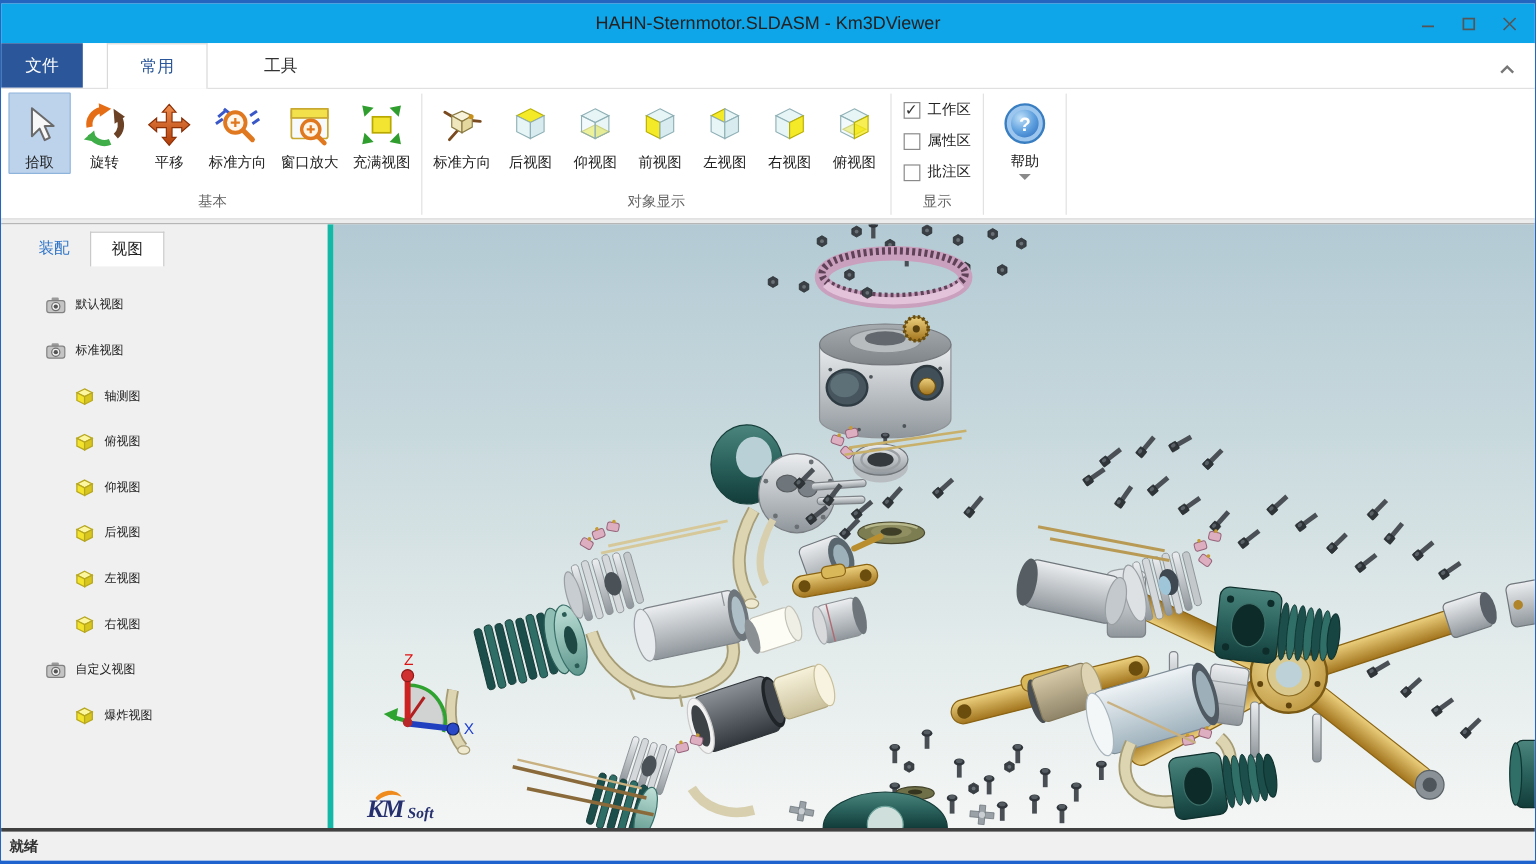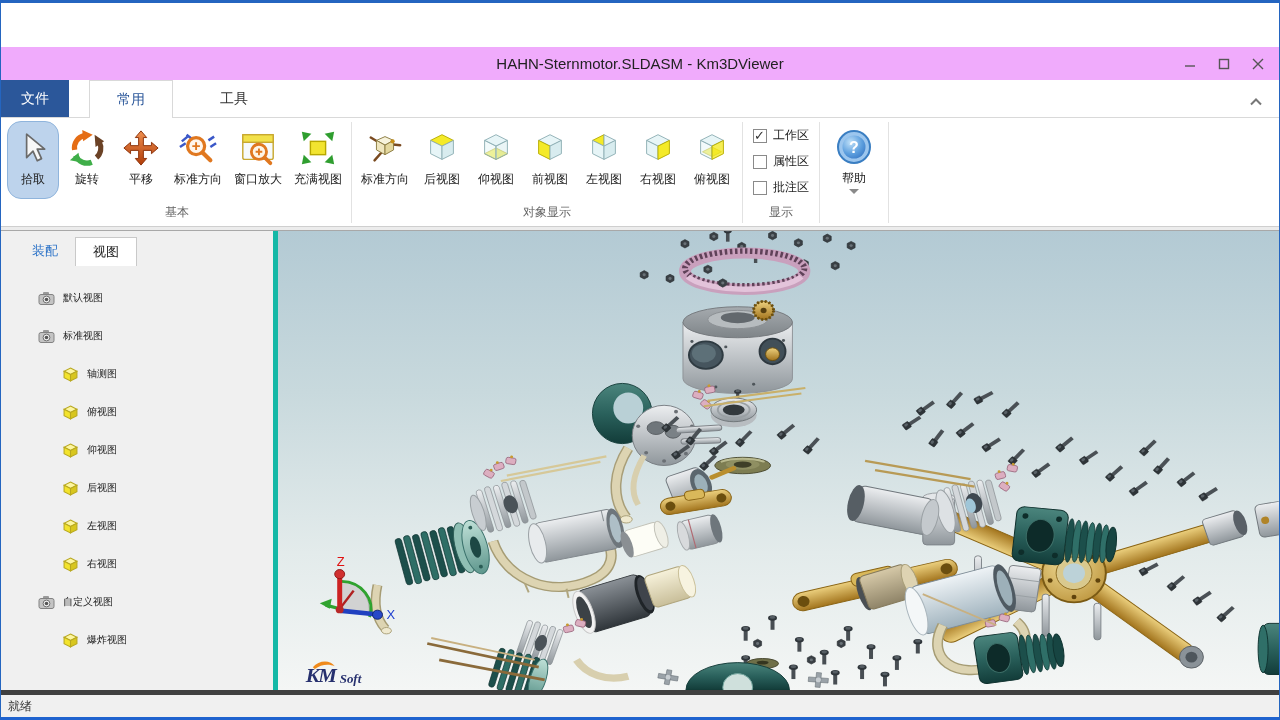--- a/index.html
+++ b/index.html
@@ -1,40 +1,40 @@
 <!DOCTYPE html>
 <html><head>
 <meta charset="utf-8">
 <style>
   html,body{margin:0;padding:0;width:1280px;height:720px;overflow:hidden;
     font-family:"Liberation Sans","DejaVu Sans",sans-serif;background:#fff;}
   .window{position:absolute;inset:0;display:flex;flex-direction:column;
     border-top:3px solid #2465c0;border-bottom:3px solid #1f63cf;
     border-left:1px solid #2465c0;border-right:1px solid #2465c0;background:#fff;box-sizing:border-box;}
   
-  .titlebar{height:33px;position:relative;display:flex;align-items:center;justify-content:center;background:#f0abfc;flex:0 0 auto;margin-top:44px;}
+  .titlebar{height:33px;position:relative;display:flex;align-items:center;justify-content:center;background:#0ea5e9;flex:0 0 auto;}
   .title{font-size:15px;color:#222;}
   .wincontrols{position:absolute;right:4px;top:0;height:100%;display:flex;align-items:center;}
   .wbtn{width:34px;height:26px;display:flex;align-items:center;justify-content:center;color:#555;}
   .wbtn svg{display:block}
   
   .tabrow{height:37px;display:flex;align-items:stretch;position:relative;background:#fff;flex:0 0 auto;gap:20px;}
   .tab-file{width:68px;background:#2b579a;color:#fff;display:flex;align-items:center;justify-content:center;font-size:14px;}
   .tab{padding:0 27px;display:flex;align-items:center;font-size:14px;color:#333;position:relative;}
   .tab.active{color:#2b579a;background:#fff;border:1px solid #d9d9d9;border-bottom:none;z-index:2;margin-bottom:-1px;}
   .collapse{position:absolute;right:12px;bottom:6px;width:22px;height:18px;display:flex;align-items:center;justify-content:center;}
   
   .ribbon{height:110px;display:flex;background:#fff;border-top:1px solid #d9d9d9;border-bottom:1px solid #cfcfcf;
     padding:1px 2px 0 2px;flex:0 0 auto;box-sizing:border-box;}
   .rgroup{display:flex;flex-direction:column;}
   .rbtns{flex:1;display:flex;align-items:flex-start;padding:2px 3px 0 3px;}
   .rglabel{text-align:center;font-size:12px;color:#666;padding:2px 4px 5px 4px;white-space:nowrap;}
   .rsep{width:1px;background:#e2e2e2;margin:3px 0;}
-  .rbtn{display:flex;flex-direction:column;align-items:center;padding:4px 4px 12px 4px;margin:0 1px;
-    border:1px solid transparent;border-radius:14px;min-width:42px;}
+  .rbtn{display:flex;flex-direction:column;align-items:center;padding:4px 4px 2px 4px;margin:0 1px;
+    border:1px solid transparent;border-radius:1px;min-width:42px;}
   .rbtn.selected{background:#bdd3ec;border-color:#8fb4dc;}
   .ricon{width:42px;height:44px;display:flex;align-items:center;justify-content:center;}
   .rlbl{font-size:12px;color:#222;white-space:nowrap;margin-top:3px;line-height:1.1;}
   .chkcol{display:flex;flex-direction:column;gap:9px;padding:8px 10px 0 10px;flex:1;}
   .chk{display:flex;align-items:center;font-size:12px;color:#222;}
   .chk .box{width:14px;height:14px;border:1px solid #8a8a8a;background:#fff;margin-right:6px;position:relative;box-sizing:border-box;}
   .chk.on .box::after{content:"✓";position:absolute;left:0px;top:-2px;font-size:13px;color:#333;font-weight:bold;}
   .helpbtn{display:flex;flex-direction:column;align-items:center;padding:4px 10px 0 10px;}
   .droparrow{width:0;height:0;border-left:5px solid transparent;border-right:5px solid transparent;border-top:5px solid #8a8a8a;margin-top:4px;}
   .gapstrip{height:3px;background:#ececec;flex:0 0 auto;border-bottom:1px solid #a8a8a8;}
@@ -46,22 +46,22 @@
   .stab.active{background:#fff;border:1px solid #c9c9c9;border-bottom:none;color:#222;}
   .tree{flex:1;padding-top:14px;overflow:hidden;}
   .trow{height:38px;display:flex;align-items:center;font-size:10px;color:#222;}
   .trow.lvl0{padding-left:36px;}
   .trow.lvl1{padding-left:60px;}
   .ticon{width:18px;height:16px;margin-right:8px;display:flex;align-items:center;justify-content:center;}
   .viewport{flex:1;position:relative;min-width:0;
     background:linear-gradient(#b3cad4 0%,#c8d9dd 35%,#e3ebeb 70%,#f4f6f5 100%);}
   .viewport svg.scene{position:absolute;inset:0;width:100%;height:100%;}
   
-  .statusbar{height:27px;background:#f0f0f0;border-top:5px solid #404040;display:flex;align-items:center;
-    padding-left:7px;font-size:12px;color:#333;flex:0 0 auto;box-sizing:border-box;}
+  .statusbar{height:27px;background:#f0f0f0;border-top:3px solid #404040;display:flex;align-items:center;
+    padding-left:7px;font-size:12px;color:#333;flex:0 0 auto;box-sizing:border-box;font-weight:bold;}
 </style>
 </head>
 <body>
 
 <div class="window">
 
   <div class="titlebar">
     <div class="title">HAHN-Sternmotor.SLDASM - Km3DViewer</div>
     <div class="wincontrols">
       <div class="wbtn">

